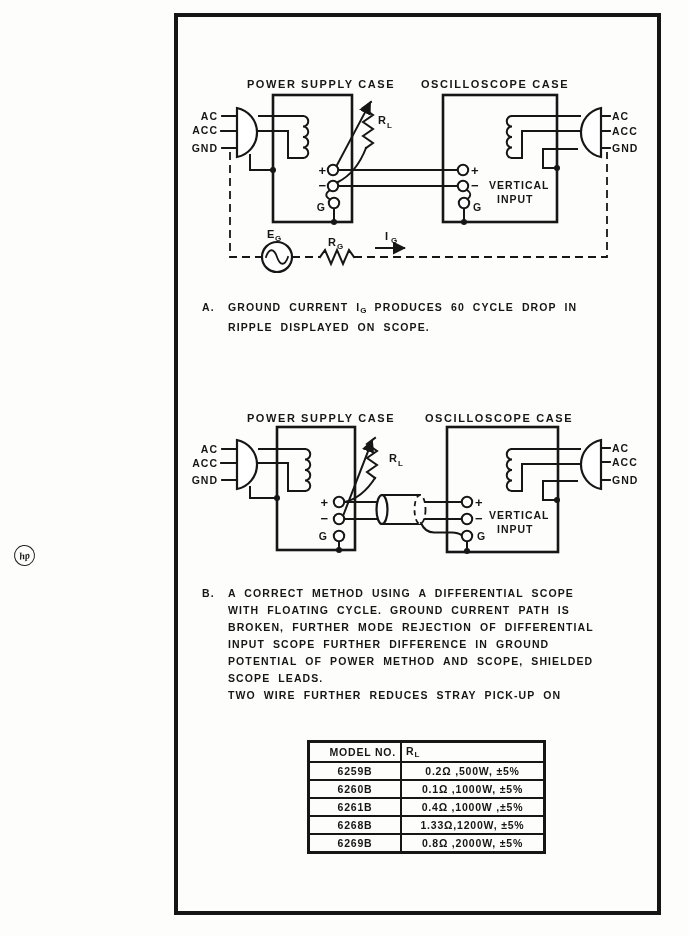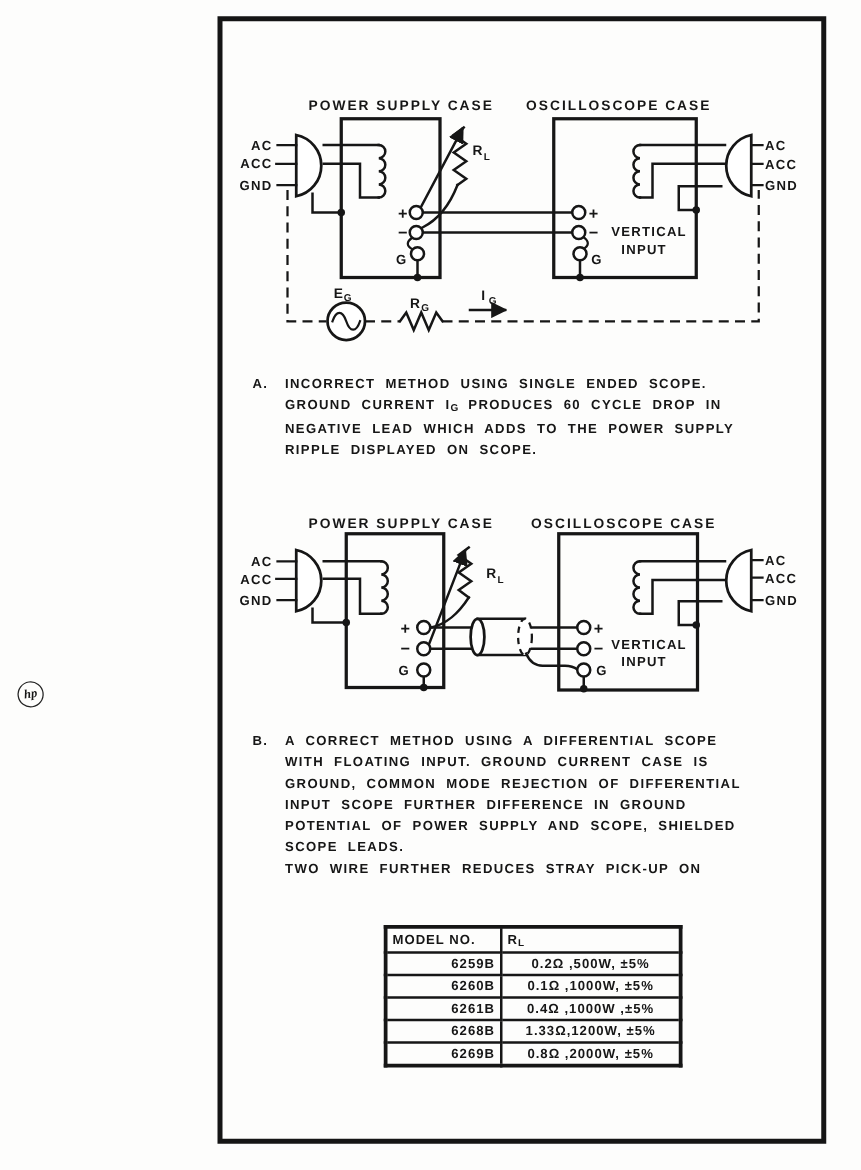--- a/index.html
+++ b/index.html
@@ -19,22 +19,22 @@
   svg .tt{font:700 11px "Liberation Sans",sans-serif;fill:#161616;letter-spacing:1.6px;}
   svg .sign{font:700 13px "Liberation Sans",sans-serif;fill:#161616;}
   svg .sub{font:700 8px "Liberation Sans",sans-serif;fill:#161616;}
   svg .big{font:700 11px "Liberation Sans",sans-serif;fill:#161616;letter-spacing:.5px;}
   .caption{position:absolute;font-size:10.5px;font-weight:700;letter-spacing:1.1px;word-spacing:4px;line-height:17px;white-space:nowrap;}
   .cap-row{display:flex;}
   .cap-label{width:26px;flex:none;}
   .subg{font-size:8px;vertical-align:-2px;letter-spacing:0;}
   .rl-table{position:absolute;left:307px;top:740px;border-collapse:collapse;font-size:10.5px;font-weight:700;letter-spacing:.8px;border:3px solid #161616;}
   .rl-table th,.rl-table td{border:2px solid #161616;height:16px;padding:0 4px;white-space:nowrap;}
-  .rl-table th{text-align:left;padding:1px 4px;}
-  .col-model{width:82px;text-align:right;}
+  .rl-table th{text-align:right;padding:1px 4px;}
+  .col-model{width:82px;text-align:center;}
   .col-rl{width:133px;text-align:center;}
 </style>
 </head>
 <body>
 
 <div class="page">
 
   <div class="hp-logo">
     <span>hp</span>
   </div>
@@ -138,23 +138,21 @@
     <text class="big" x="328" y="246">R</text>
     <text class="sub" x="337" y="249">G</text>
     <text class="big" x="385" y="240">I</text>
     <text class="sub" x="391" y="243">G</text>
   </svg>
 
   <div class="caption" style="left:202px;top:299px">
     <div class="cap-row">
       <span class="cap-label">A.</span>
       <div>
-        <div>INCORRECT METHOD USING SINGLE ENDED SCOPE.</div>
         <div><span>GROUND CURRENT I</span><span class="subg">G</span><span> PRODUCES 60 CYCLE DROP IN</span></div>
-        <div>NEGATIVE LEAD WHICH ADDS TO THE POWER SUPPLY</div>
         <div>RIPPLE DISPLAYED ON SCOPE.</div>
       </div>
     </div>
   </div>
 
   <svg class="diag" style="left:174px;top:408px" width="486" height="165" viewBox="174 408 486 165">
     <text class="tt" text-anchor="middle" x="321" y="422">POWER SUPPLY CASE</text>
     <text class="tt" text-anchor="middle" x="499" y="422">OSCILLOSCOPE CASE</text>
 
     <g>
@@ -236,24 +234,24 @@
     <text class="t" x="477" y="540">G</text>
     <text class="t" x="489" y="519">VERTICAL</text>
     <text class="t" x="497" y="533">INPUT</text>
   </svg>
 
   <div class="caption" style="left:202px;top:585px">
     <div class="cap-row">
       <span class="cap-label">B.</span>
       <div>
         <div>A CORRECT METHOD USING A DIFFERENTIAL SCOPE</div>
-        <div>WITH FLOATING INPUT. GROUND CURRENT CASE IS</div>
-        <div>GROUND, COMMON MODE REJECTION OF DIFFERENTIAL</div>
+        <div>WITH FLOATING CYCLE. GROUND CURRENT PATH IS</div>
+        <div>BROKEN, FURTHER MODE REJECTION OF DIFFERENTIAL</div>
         <div>INPUT SCOPE FURTHER DIFFERENCE IN GROUND</div>
-        <div>POTENTIAL OF POWER SUPPLY AND SCOPE, SHIELDED</div>
+        <div>POTENTIAL OF POWER METHOD AND SCOPE, SHIELDED</div>
         <div>SCOPE LEADS.</div>
         <div>TWO WIRE FURTHER REDUCES STRAY PICK-UP ON</div>
       </div>
     </div>
   </div>
 
   <table class="rl-table">
     <thead>
       <tr>
         <th class="col-model">MODEL NO.</th>

